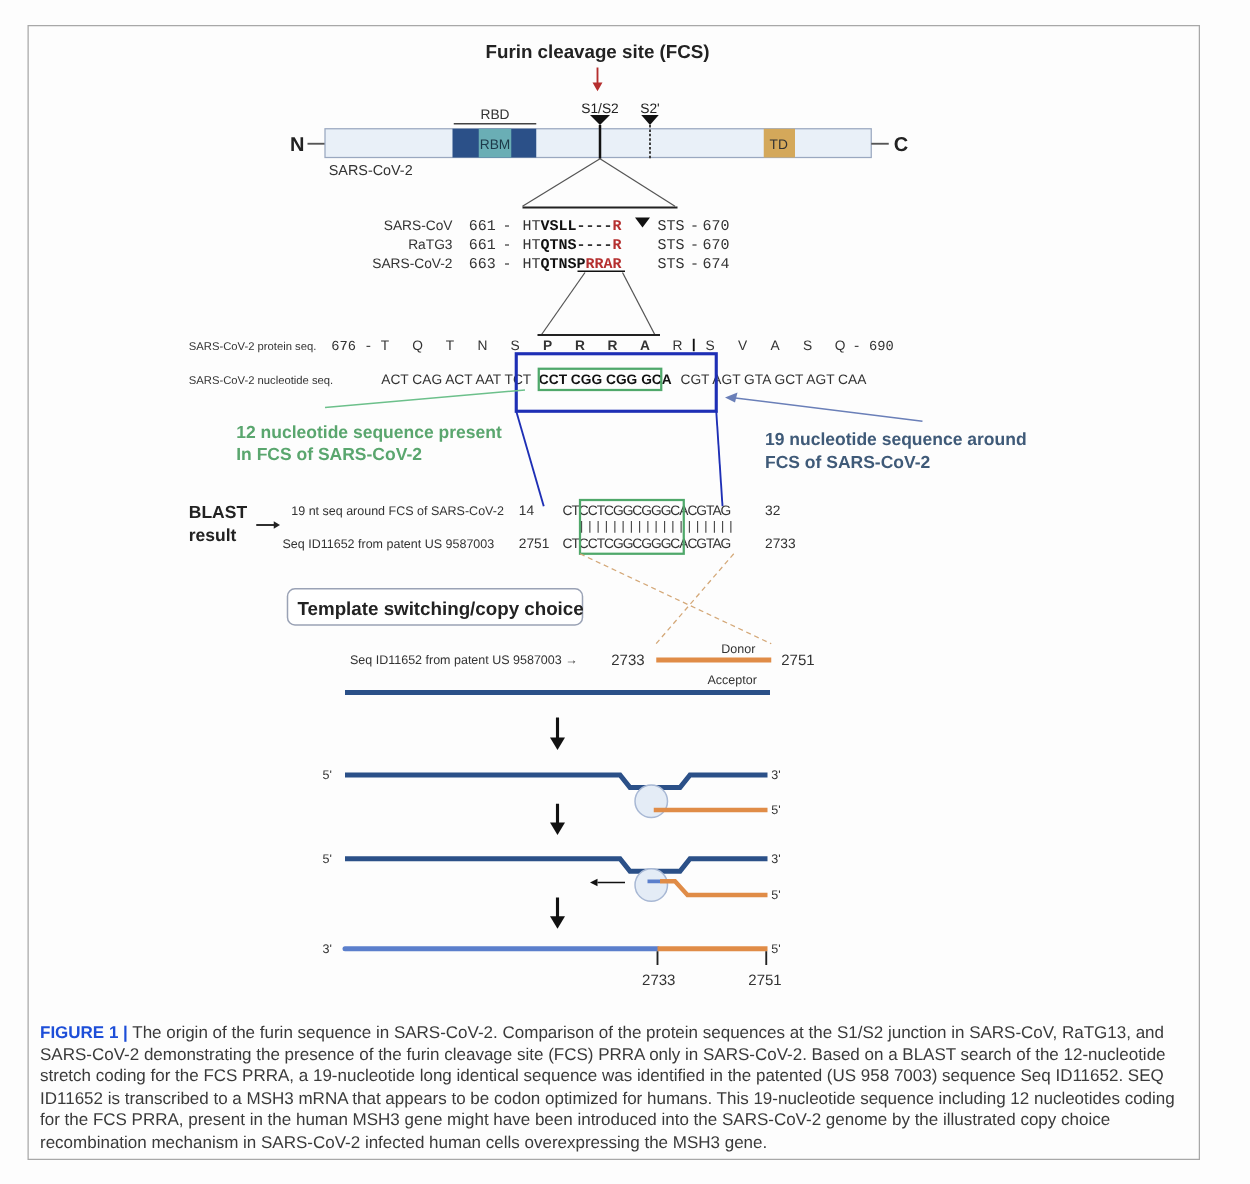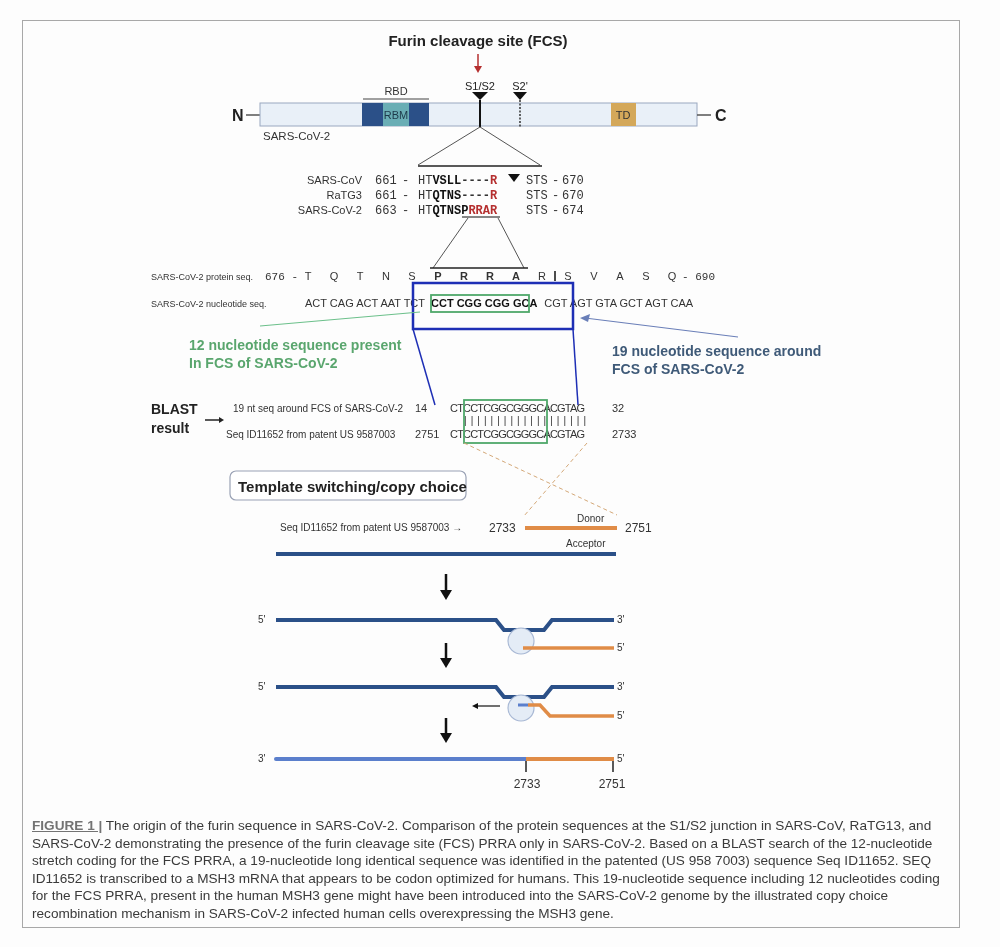--- a/index.html
+++ b/index.html
@@ -1,21 +1,21 @@
 <!DOCTYPE html>
 <html><head>
 <meta charset="utf-8">
 <style>
   html, body { margin: 0; padding: 0; background: #fdfdfd; }
   body { width: 1000px; height: 947px; position: relative; overflow: hidden; font-family: "Liberation Sans", sans-serif; }
   .frame { position: absolute; left: 22px; top: 20px; width: 936px; height: 906px; border: 1px solid #a8a8a8; background: #fdfdfd; }
   svg text { font-family: "Liberation Sans", sans-serif; }
   .mono { font-family: "Liberation Mono", monospace; }
   .caption { position: absolute; left: 32px; top: 817px; width: 920px; font-size: 13.6px; line-height: 17.6px; color: #3a3a3a; }
-  .caption b { color: #737373; font-weight: bold; text-decoration: underline; }
+  .caption b { color: #1d4ed8; font-weight: bold; }
 </style>
 </head>
 <body>
 
 <div class="frame"></div>
 
 <svg width="1000" height="810" style="position:absolute;left:0;top:0;" xmlns="http://www.w3.org/2000/svg">
 
   <text x="478" y="46" font-size="15" font-weight="bold" text-anchor="middle" fill="#222">Furin cleavage site (FCS)</text>
 

